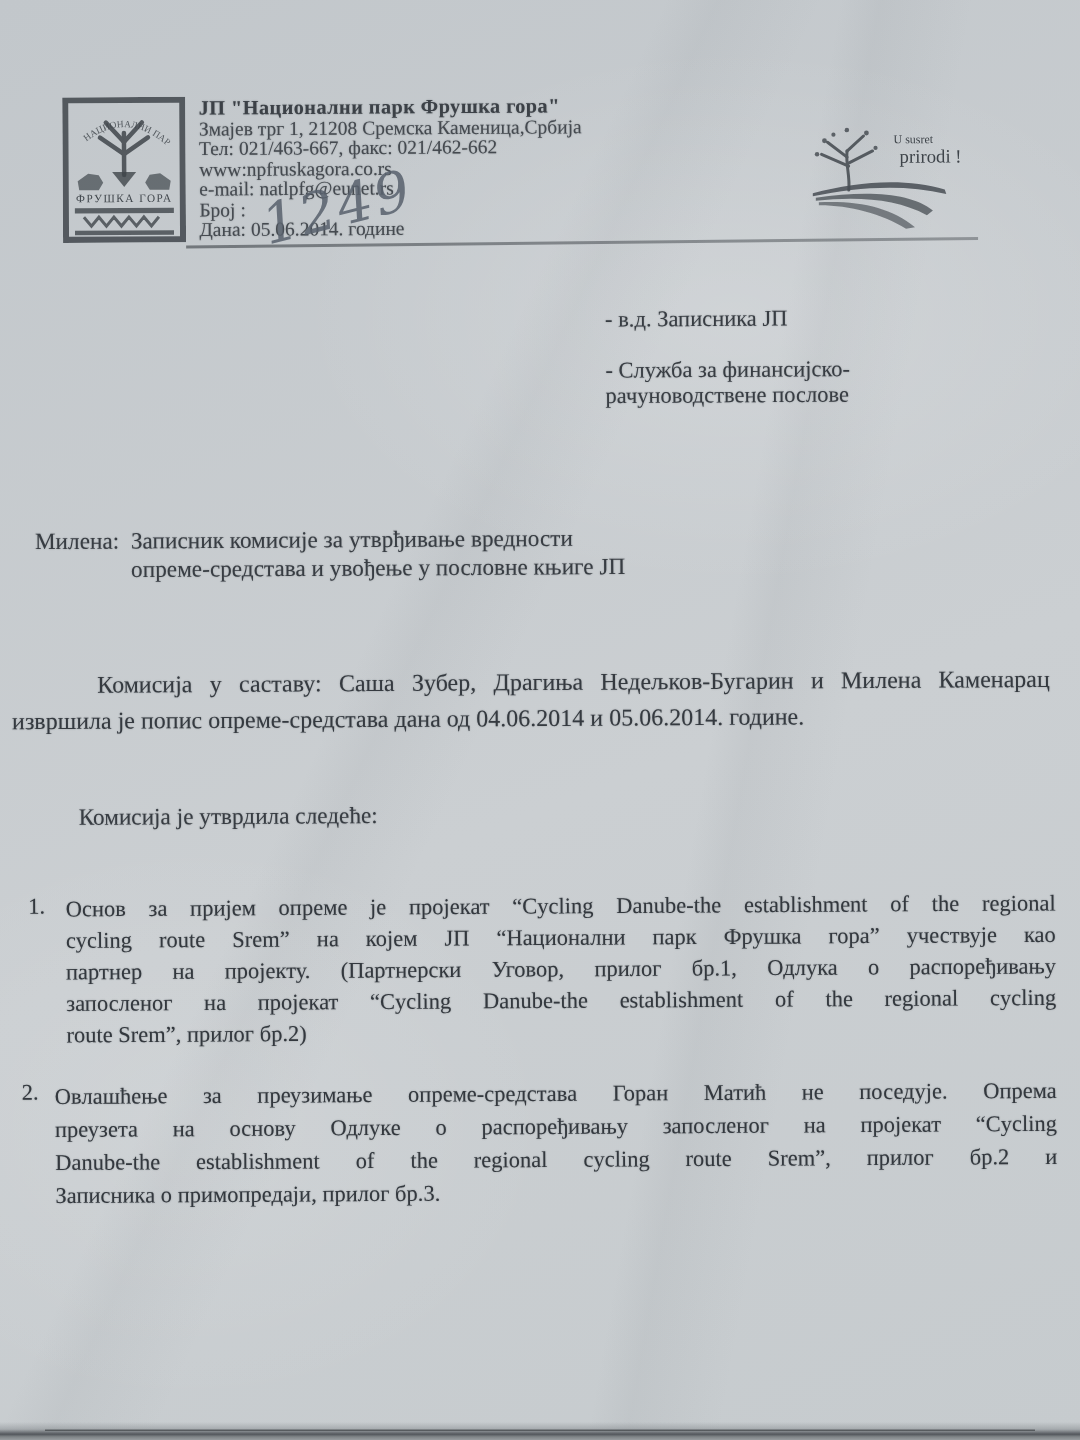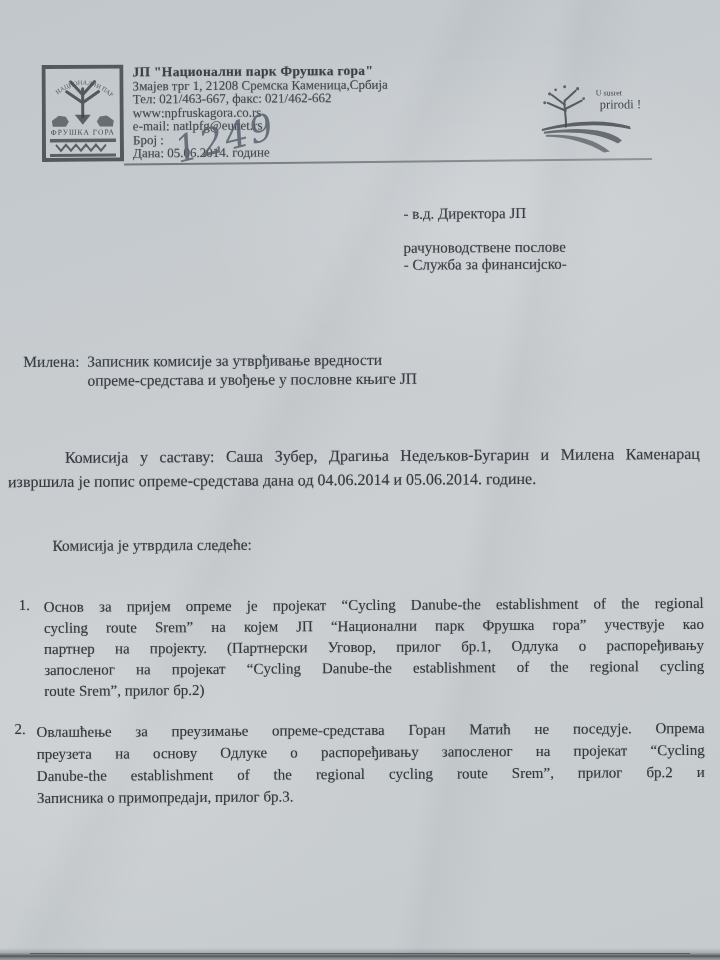--- a/index.html
+++ b/index.html
@@ -121,24 +121,24 @@
           <circle cx="33" cy="14" r="1.5"></circle>
       </g>
       <path d="M10 56 C40 48 72 46 98 54 L99 57 C70 50 40 52 10 58 Z" fill="#3a4046" opacity="0.85"></path>
       <path d="M12 59 C46 54 76 56 90 68 L86 71 C66 60 40 58 12 61 Z" fill="#3a4046" opacity="0.75"></path>
       <path d="M14 62 C42 61 62 66 78 79 L72 80 C56 70 34 64 14 64 Z" fill="#3a4046" opacity="0.65"></path>
       <text x="64" y="23" font-size="8" fill="#2f353b" font-family="Liberation Serif, serif">U susret</text>
       <text x="68" y="36" font-size="12.5" fill="#2f353b" font-family="Liberation Serif, serif">prirodi !</text>
     </svg>
 
     <div class="recips soft">
-      <div>- в.д. Директора ЈП</div>
+      <div>- в.д. Записника ЈП</div>
       <div class="gap"></div>
+      <div>- Служба за финансијско-</div>
       <div>рачуноводствене послове</div>
-      <div>- Служба за финансијско-</div>
     </div>
 
     <div class="txt subj-label soft">Милена:</div>
     <div class="subj soft">
       <div>Записник комисије за утврђивање вредности</div>
       <div>опреме-средстава и увођење у пословне књиге ЈП</div>
     </div>
 
     <div class="p1 soft">
       <div class="l1">Комисија у саставу: Саша Зубер, Драгиња Недељков-Бугарин и Милена Каменарац</div>

